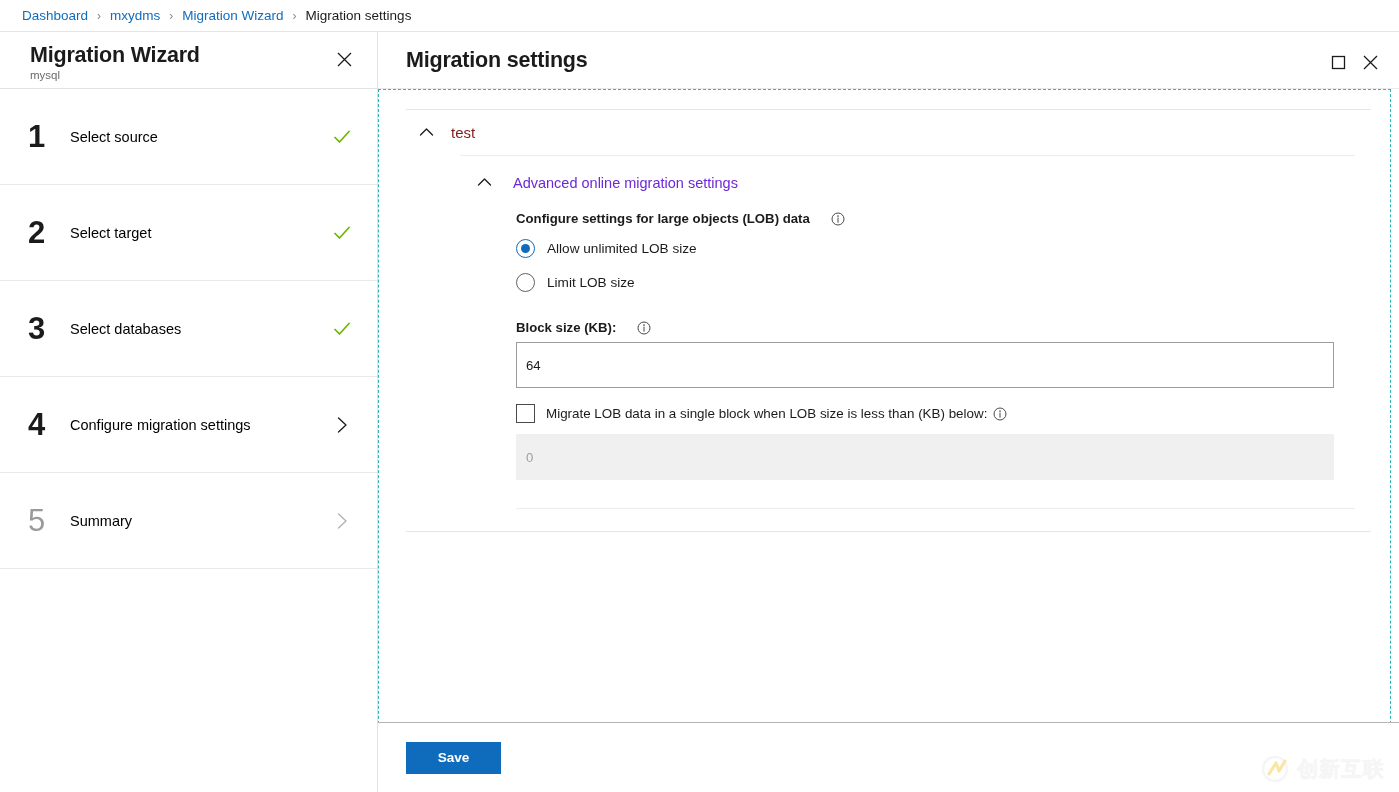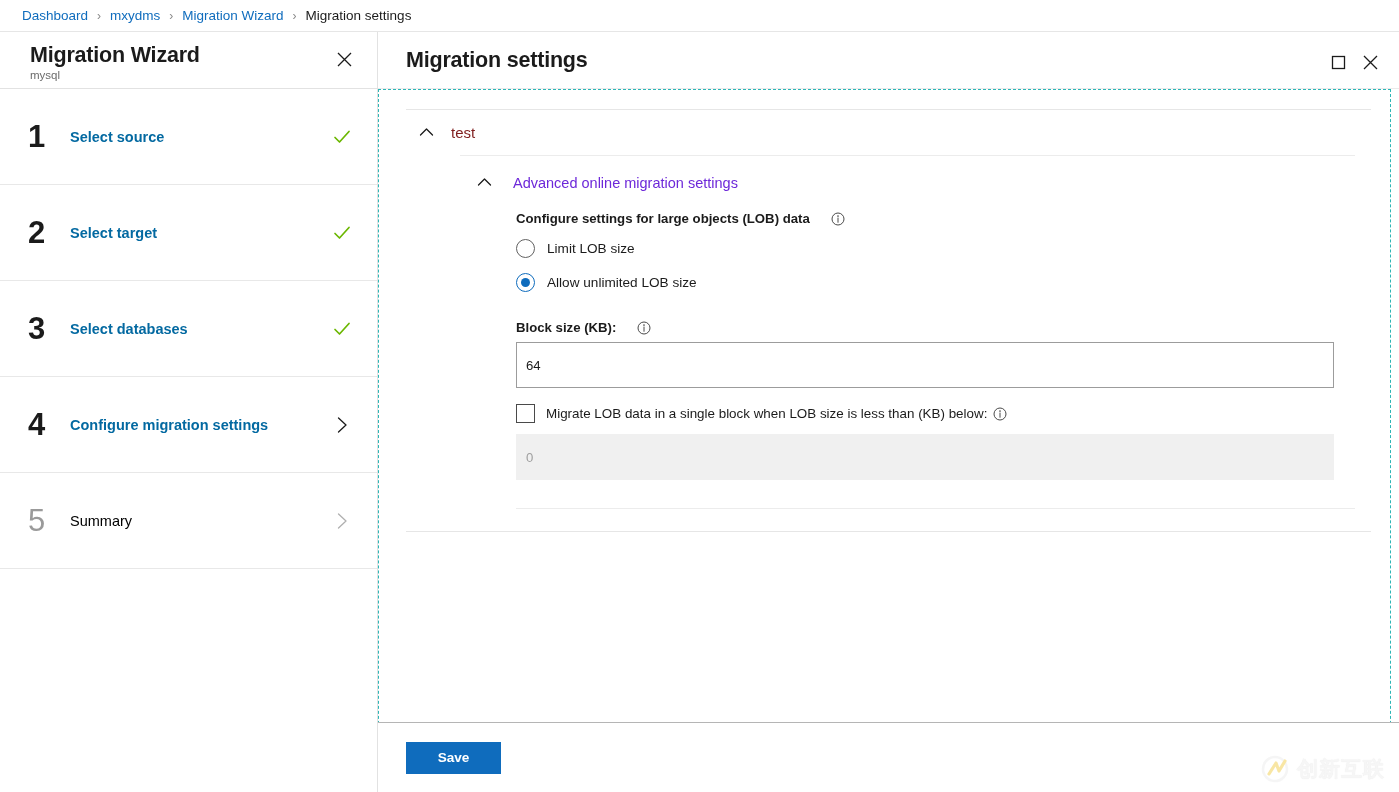--- a/index.html
+++ b/index.html
@@ -70,21 +70,21 @@
     cursor: pointer;
     background: #ffffff;
   }
   .step-row.disabled { cursor: default; }
   .step-num {
     font-size: 31px; font-weight: 600; color: #1b1b1b;
     width: 42px; flex: 0 0 42px; line-height: 34px;
   }
   .step-row.disabled .step-num { color: #9a9a9a; font-weight: 500; }
   .step-label {
-    flex: 1; font-size: 14.5px; font-weight: 700; color: #0369a1;
+    flex: 1; font-size: 14.5px; font-weight: 400; color: #000000;
   }
   .step-row.disabled .step-label { color: #000000; font-weight: 400; }
   .step-status { width: 26px; display: flex; justify-content: center; }
 
   
   #content-pane {
     flex: 1; height: 760px; position: relative; background: #ffffff;
     display: flex; flex-direction: column;
   }
   #content-header {
@@ -346,30 +346,30 @@
             <span>Configure settings for large objects (LOB) data</span>
             <span class="info-icon">
               <svg width="14" height="14" viewBox="0 0 14 14">
                 <circle cx="7" cy="7" r="6" stroke="#4a4a4a" stroke-width="1" fill="none"></circle>
                 <circle cx="7" cy="4" r="0.85" fill="#4a4a4a"></circle>
                 <path d="M7 6 L7 10.3" stroke="#4a4a4a" stroke-width="1" stroke-linecap="round"></path>
               </svg>
             </span>
           </div>
 
-          <div class="radio-row">
-            <span class="radio-outer"></span>
-            <span class="radio-text">Limit LOB size</span>
-          </div>
-
           <div class="radio-row checked">
             <span class="radio-outer">
               <span class="radio-dot"></span>
             </span>
             <span class="radio-text">Allow unlimited LOB size</span>
+          </div>
+
+          <div class="radio-row">
+            <span class="radio-outer"></span>
+            <span class="radio-text">Limit LOB size</span>
           </div>
 
           <div class="field-group">
             <div class="field-label">
               <span>Block size (KB):</span>
               <span class="info-icon">
                 <svg width="14" height="14" viewBox="0 0 14 14">
                   <circle cx="7" cy="7" r="6" stroke="#4a4a4a" stroke-width="1" fill="none"></circle>
                   <circle cx="7" cy="4" r="0.85" fill="#4a4a4a"></circle>
                   <path d="M7 6 L7 10.3" stroke="#4a4a4a" stroke-width="1" stroke-linecap="round"></path>

